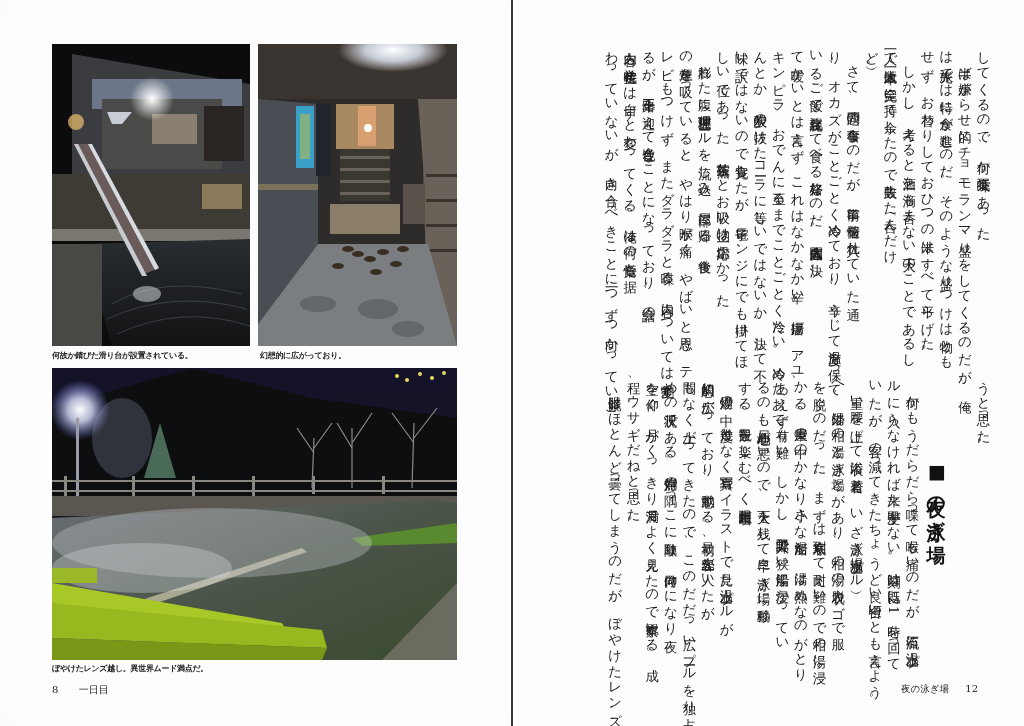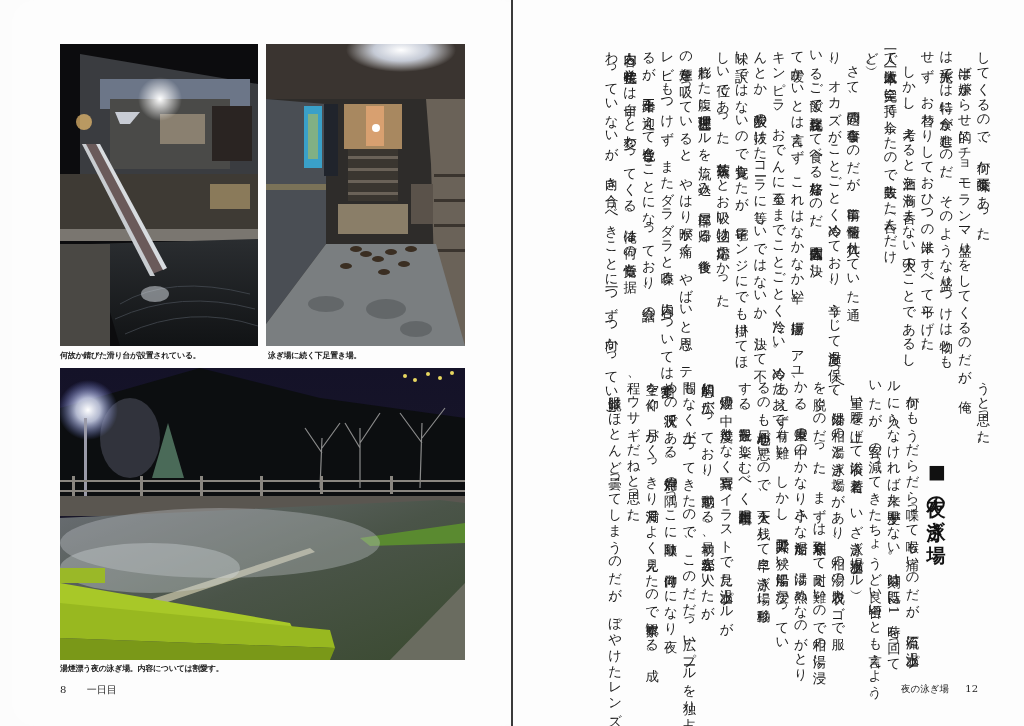--- a/index.html
+++ b/index.html
@@ -1,18 +1,18 @@
 <!DOCTYPE html>
 <html><head>
 <meta charset="utf-8">
 <style>
   html, body { margin:0; padding:0; }
   body { width:1024px; height:726px; background:#fcfcfc; position:relative; overflow:hidden; font-family:"DejaVu Serif","Liberation Serif",serif; color:#1a1a1a; }
   .page { position:absolute; top:0; height:726px; background:#fdfdfd; }
-  .page-left { left:12px; width:511px;border-radius:24px; }
+  .page-left { left:4px; width:511px;border-radius:24px; }
   .page-right { left:513px; width:511px; }
   .gutter { position:absolute; left:511px; top:0; width:2px; height:726px; background:#3a3a3a; }
 
   .photo { position:absolute; overflow:hidden; }
   .caption { position:absolute; font-family:"DejaVu Sans","Liberation Sans",sans-serif; font-size:8px; font-weight:bold; color:#222; white-space:nowrap; letter-spacing:-0.3px; }
   .folio { position:absolute; font-size:10px; color:#222; white-space:nowrap; }
 
   
   .vblock { position:absolute; writing-mode:vertical-rl; font-size:13.4px; line-height:18.6px; letter-spacing:0.6px; color:#1c1c1c; white-space:nowrap; }
   .vcol { display:block; }
@@ -119,21 +119,21 @@
         <ellipse cx="80" cy="222" rx="6" ry="3"></ellipse>
           <ellipse cx="118" cy="228" rx="6" ry="3"></ellipse>
       </g>
       <g fill="#5e6264" opacity="0.8">
         <ellipse cx="60" cy="260" rx="18" ry="8"></ellipse>
           <ellipse cx="120" cy="265" rx="20" ry="10"></ellipse>
           <ellipse cx="150" cy="285" rx="16" ry="8"></ellipse>
       </g>
     </svg>
   </div>
-  <div class="caption" style="left:256px;top:350px;">泳ぎ場に続く下足置き場。</div>
+  <div class="caption" style="left:256px;top:350px;">幻想的に広がっており。</div>
 
   <div class="photo" style="left:48px;top:368px;width:405px;height:292px;">
     <svg width="405" height="292" viewBox="0 0 405 292">
       <defs>
         <radialGradient id="lamp3" cx="0.5" cy="0.5" r="0.5">
           <stop offset="0" stop-color="#ffffff"></stop>
             <stop offset="0.4" stop-color="#dde4ff" stop-opacity="0.8"></stop>
             <stop offset="1" stop-color="#8090ff" stop-opacity="0"></stop>
         </radialGradient>
         <linearGradient id="sky3" x1="0" y1="0" x2="0" y2="1">
@@ -187,21 +187,21 @@
       <ellipse cx="70" cy="70" rx="30" ry="40" fill="#a0a4c0" opacity="0.25"></ellipse>
 
       <polygon points="0,215 230,255 235,265 0,250" fill="#a8c828"></polygon>
       <polygon points="0,235 270,262 275,280 0,270" fill="#98b820"></polygon>
       <polygon points="0,270 275,280 270,292 0,292" fill="#7a9818"></polygon>
       <rect x="0" y="200" width="45" height="15" fill="#9ab828"></rect>
 
       <polygon points="330,292 405,215 405,292" fill="#6a6c60"></polygon>
     </svg>
   </div>
-  <div class="caption" style="left:48px;top:663px;">湯煙漂う夜の泳ぎ場。内容については割愛す。</div>
+  <div class="caption" style="left:48px;top:663px;">ぼやけたレンズ越し。異世界ムード満点だ。</div>
 
   <div class="folio" style="left:48px;top:683px;">
     <span>8</span>
     <span style="display:inline-block;width:14px;"></span>
     <span>一日目</span>
   </div>
 </div>
 
 <div class="gutter"></div>
 

